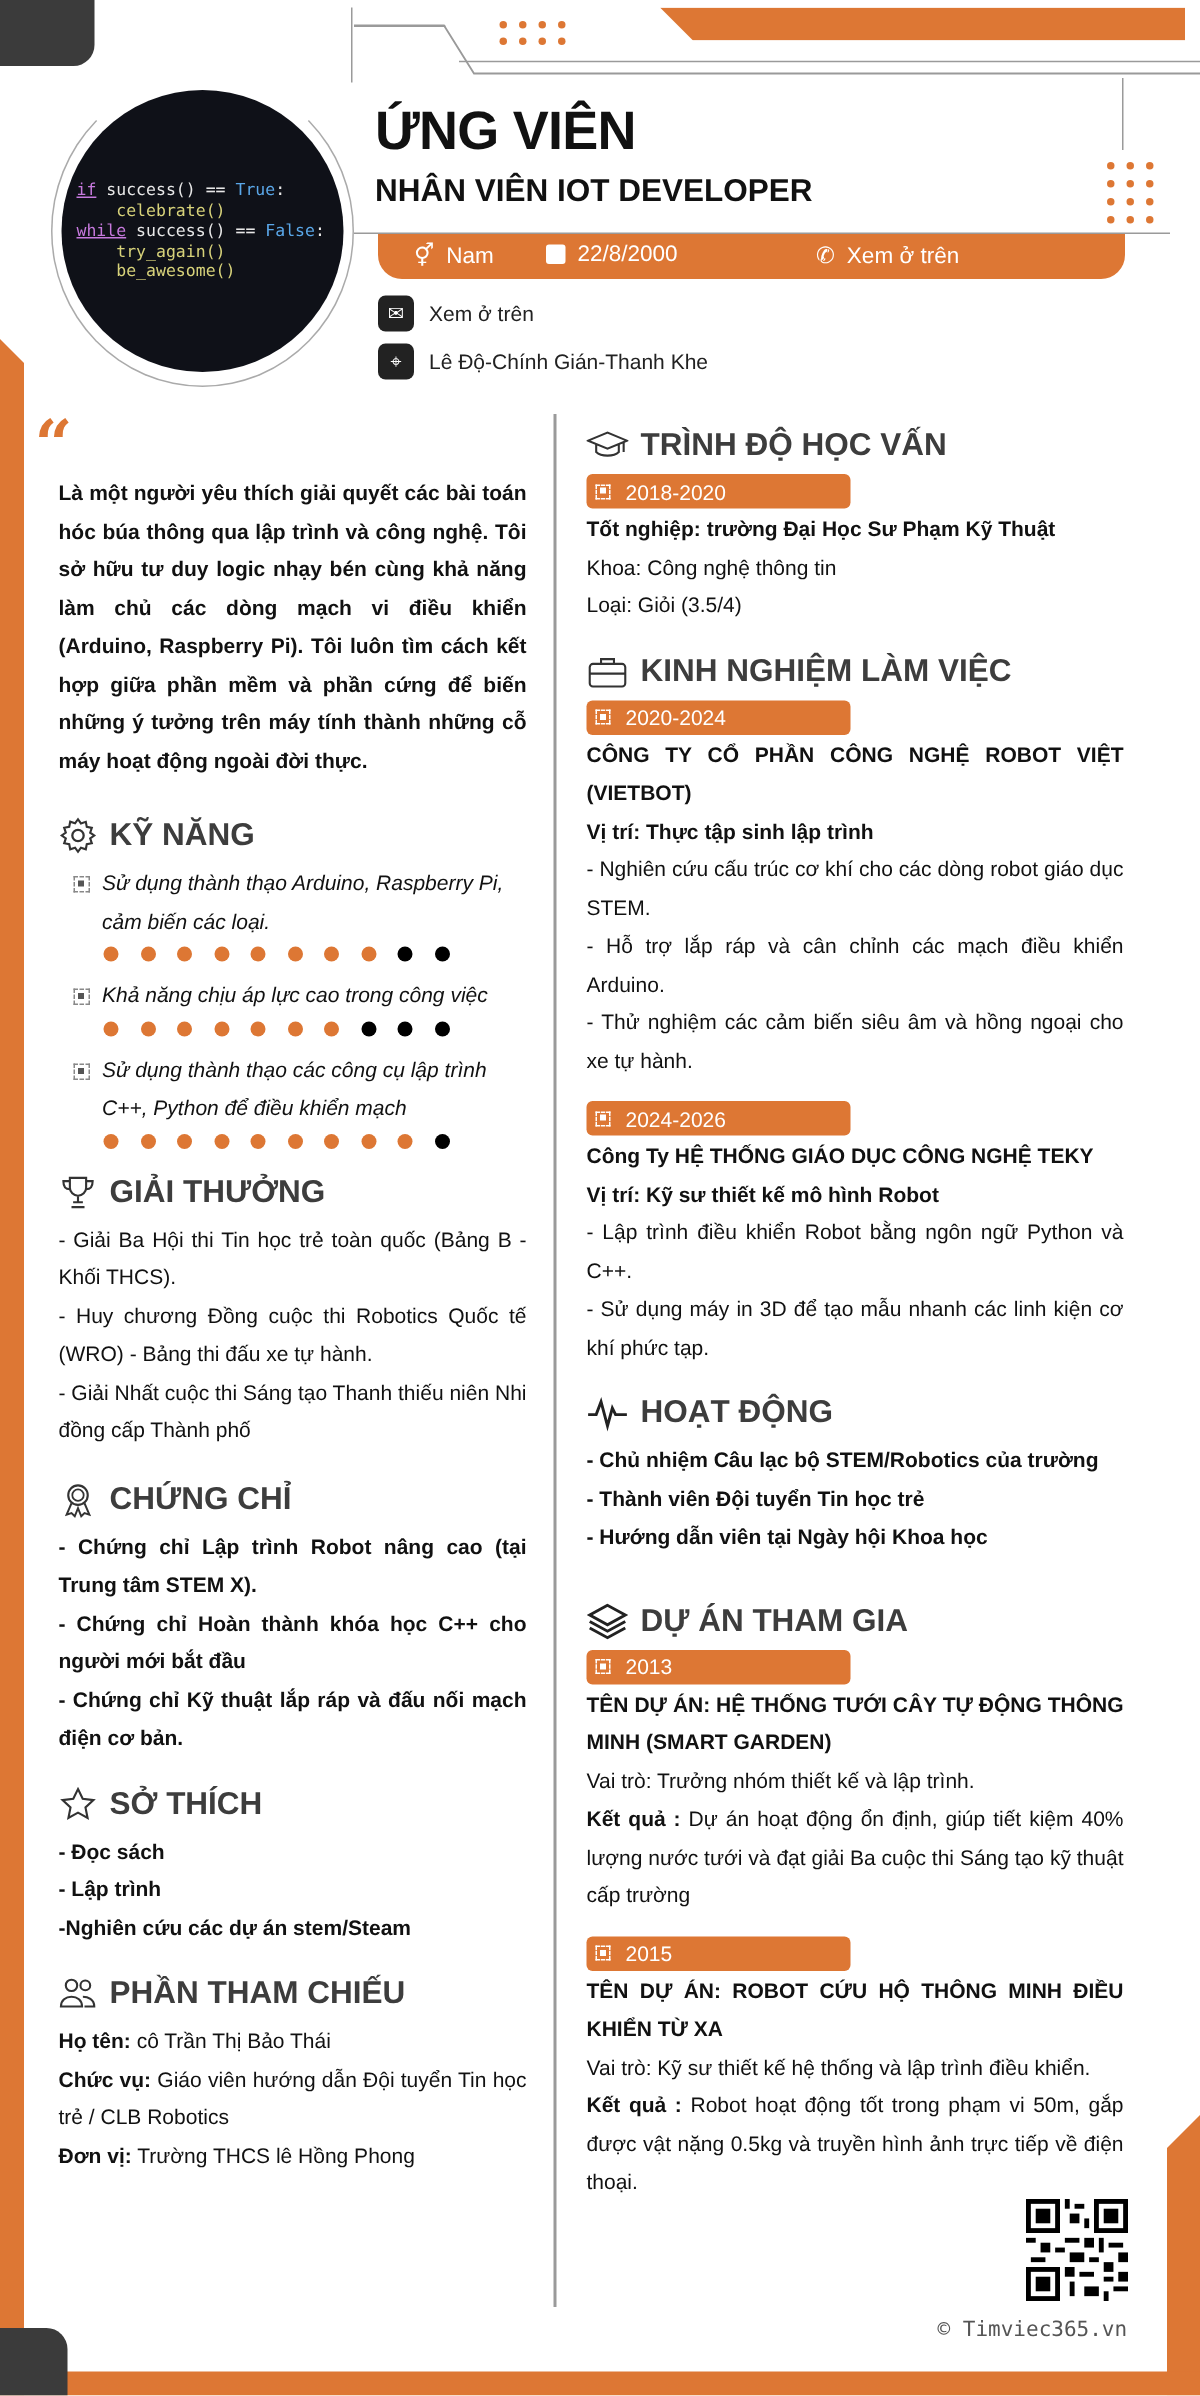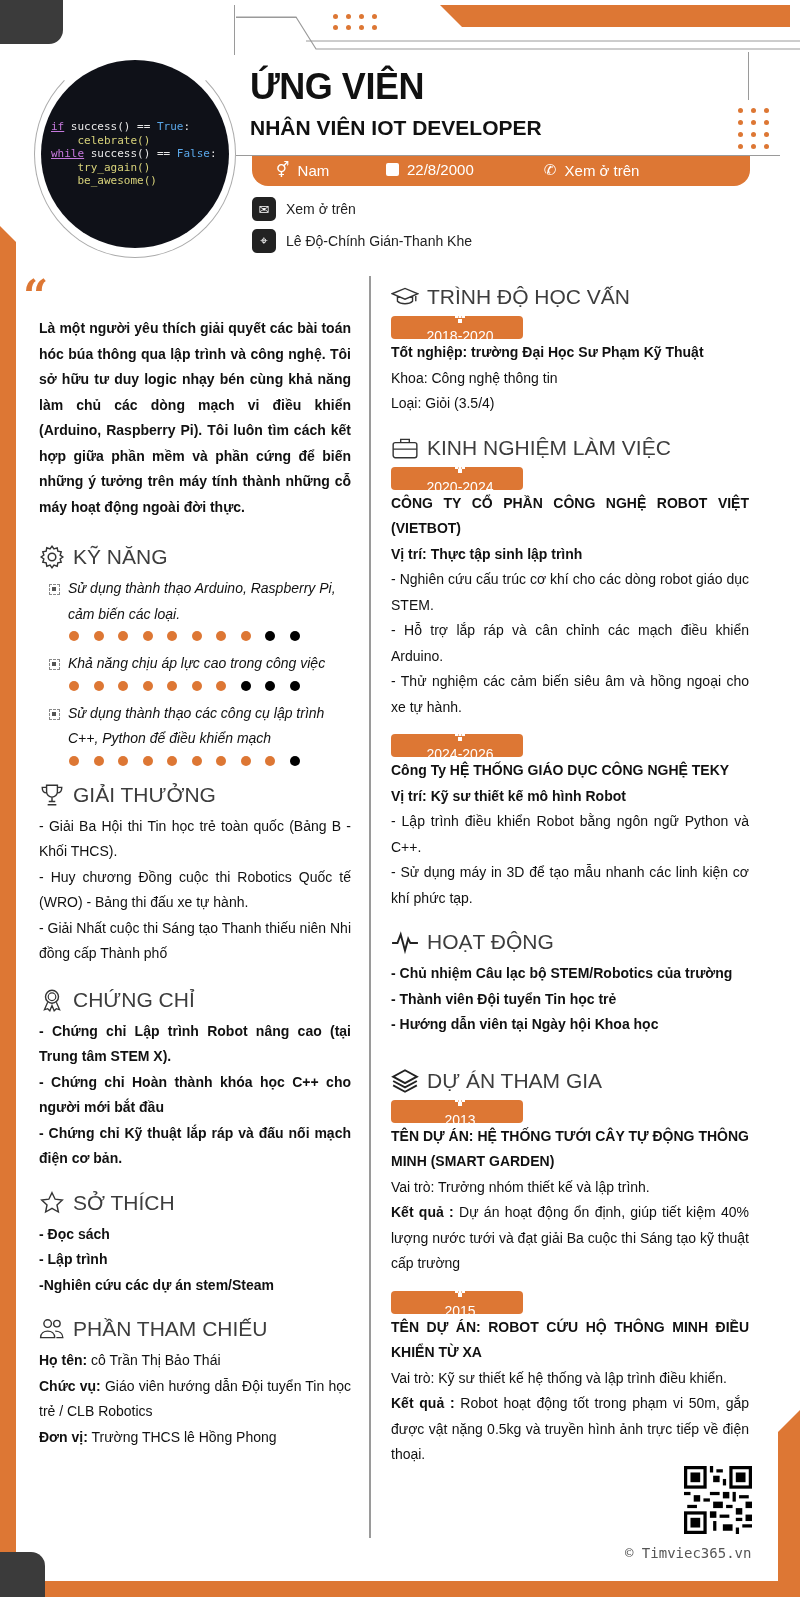--- a/index.html
+++ b/index.html
@@ -34,33 +34,33 @@
   .cicon { width: 24px; height: 24px; background: #222; border-radius: 5px; display: flex; align-items: center; justify-content: center; color: #fff; font-size: 13px; }
 
   
   .col-divider { position: absolute; left: 369px; top: 276px; width: 2px; height: 1262px; background: #9a9a9a; }
   .col-left { position: absolute; left: 39px; top: 282px; width: 312px; }
   .col-right { position: absolute; left: 391px; top: 282px; width: 358px; }
 
   .quote { color: #dd7734; font-size: 44px; font-weight: 700; font-family: "DejaVu Serif", serif; line-height: 30px; height: 30px; margin-left: -16px; }
   .summary { font-size: 14px; font-weight: 700; line-height: 25.5px; text-align: justify; }
 
-  .sec-h { display: flex; align-items: center; gap: 8px; font-size: 21px; font-weight: 400; color: #3d3d3d; height: 30px; margin-bottom: 4px; }
+  .sec-h { display: flex; align-items: center; gap: 8px; font-size: 21px; font-weight: 700; color: #3d3d3d; height: 30px; margin-bottom: 4px; }
   .sec-h svg { flex: none; }
   .p { font-size: 14px; line-height: 25.5px; text-align: justify; }
   .b { font-weight: 700; }
 
   .skill { margin-left: 10px; font-style: italic; }
   .skill-row { display: flex; gap: 8px; font-size: 14px; line-height: 25.5px; }
   .sq { width: 11px; height: 11px; border: 1.5px dashed #888; margin-top: 8px; flex: none; position: relative; }
   .sq::after { content: ""; position: absolute; left: 2px; top: 2px; width: 4px; height: 4px; background: #555; }
   .rating { display: flex; gap: 14.5px; margin-left: 20px; margin-top: 4px; margin-bottom: 10px; }
   .rating span { width: 10px; height: 10px; border-radius: 50%; display: block; }
 
-  .tag { width: 132px; height: 23px; background: #dd7734; border-radius: 4px; color: #fff; font-size: 14px; display: flex; align-items: center; gap: 10px; padding-left: 6px; margin-bottom: 1px; flex-direction: column; }
+  .tag { width: 176px; height: 23px; background: #dd7734; border-radius: 4px; color: #fff; font-size: 14px; display: flex; align-items: center; gap: 10px; padding-left: 6px; margin-bottom: 1px; }
   .tag .sq2 { width: 10px; height: 10px; border: 1.5px dashed #fff; position: relative; }
   .tag .sq2::after { content: ""; position: absolute; left: 1.5px; top: 1.5px; width: 4px; height: 4px; background: #fff; }
   .footer { position: absolute; left: 625px; top: 1545px; font-family: "DejaVu Sans Mono", monospace; font-size: 14px; color: #555; z-index: 4; }
 </style>
 </head>
 <body>
 
 <div class="dark-tl"></div>
 <div class="orange-top"></div>
 <div class="orange-left"></div>
@@ -111,21 +111,21 @@
 <span>    be_awesome()</span></div>
 
 <div class="name">ỨNG VIÊN</div>
 <div class="title">NHÂN VIÊN IOT DEVELOPER</div>
 
 <div class="info-bar">
   <div class="it" style="left:24px;">
     <span>⚥</span>
     <span>Nam</span>
   </div>
-  <div class="it" style="left:134px;">
+  <div class="it" style="left:112px;">
     <span style="display:inline-block;width:13px;height:13px;background:#fff;border-radius:2px;"></span>
     <span>22/8/2000</span>
   </div>
   <div class="it" style="left:292px;">
     <span>✆</span>
     <span>Xem ở trên</span>
   </div>
 </div>
 
 <div class="contact" style="top:197px;">

